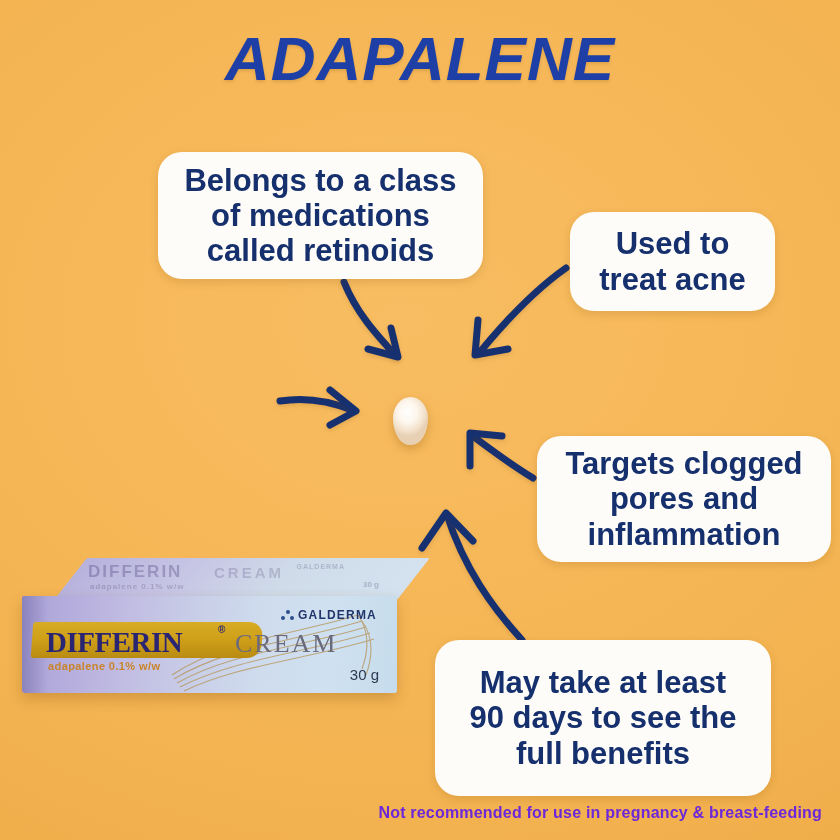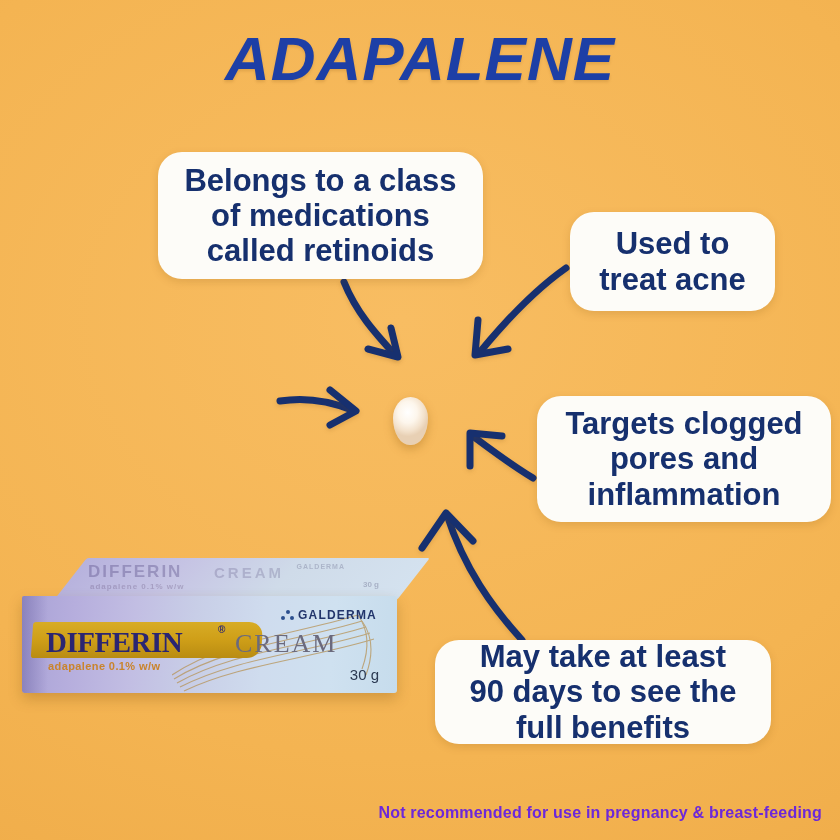--- a/index.html
+++ b/index.html
@@ -73,28 +73,28 @@
     font-size: 31px; line-height: 1.16;
     padding: 0 8px;
   }
   #card-turnover {
     left: 18px; top: 355px;
     width: 254px; height: 96px;
     font-size: 31px; line-height: 1.16;
     padding: 0 10px;
   }
   #card-pores {
-    left: 537px; top: 396px;
+    left: 537px; top: 436px;
     width: 294px; height: 126px;
     font-size: 31px; line-height: 1.14;
     padding: 0 8px;
   }
   #card-benefits {
     left: 435px; top: 640px;
-    width: 336px; height: 104px;
+    width: 336px; height: 156px;
     font-size: 31px; line-height: 1.14;
     padding: 0 8px;
   }
 
   
   #arrows {
     position: absolute;
     inset: 0;
     pointer-events: none;
   }

